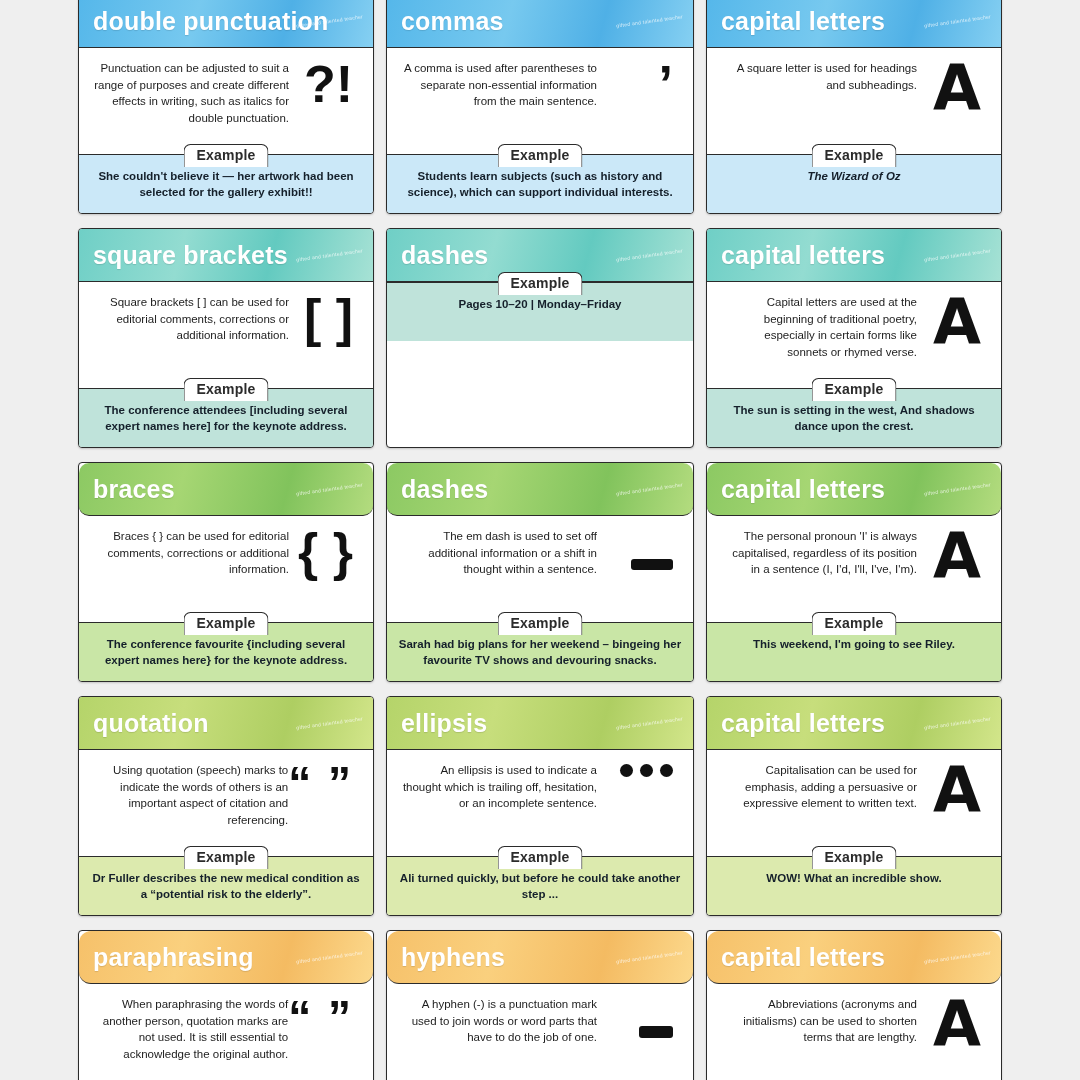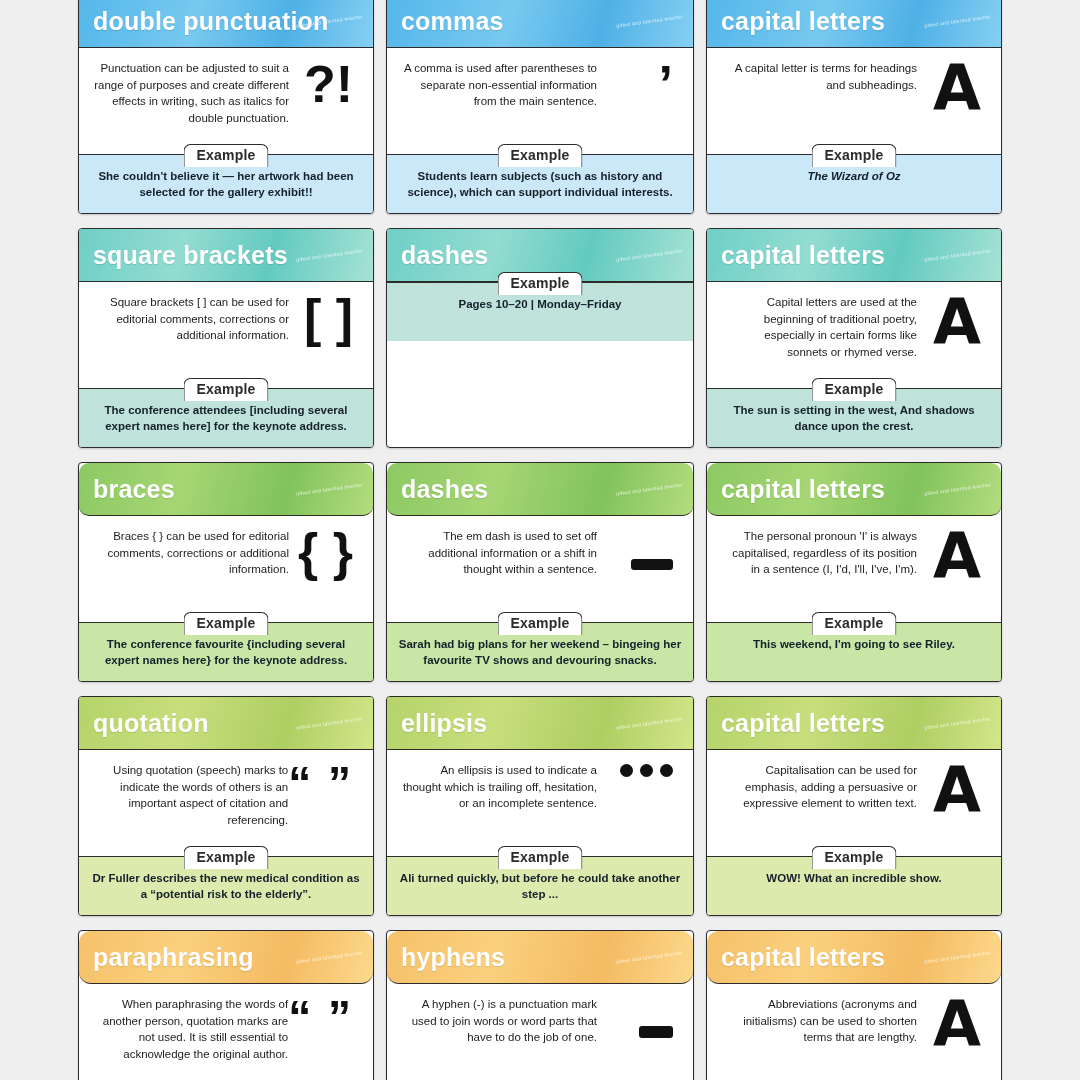--- a/index.html
+++ b/index.html
@@ -199,21 +199,21 @@
           <div class="glyph">’</div>
         </div>
         <div class="card-footer"><span class="example-tab">Example</span><span class="">Students learn subjects (such as history and science), which can support individual interests.</span></div>
       </div>
       <div class="card t-blue">
         <div class="card-header">
           <span class="title">capital letters</span>
           <span class="brandmark">gifted and talented teacher</span>
         </div>
         <div class="card-body">
-          <div class="definition">A capital letter is terms for headings and subheadings.</div>
+          <div class="definition">A square letter is used for headings and subheadings.</div>
           <div class="glyph letter">A</div>
         </div>
         <div class="card-footer"><span class="example-tab">Example</span><span class="italic-example">The Wizard of Oz</span></div>
       </div>
       <div class="card t-teal">
         <div class="card-header">
           <span class="title">square brackets</span>
           <span class="brandmark">gifted and talented teacher</span>
         </div>
         <div class="card-body">

